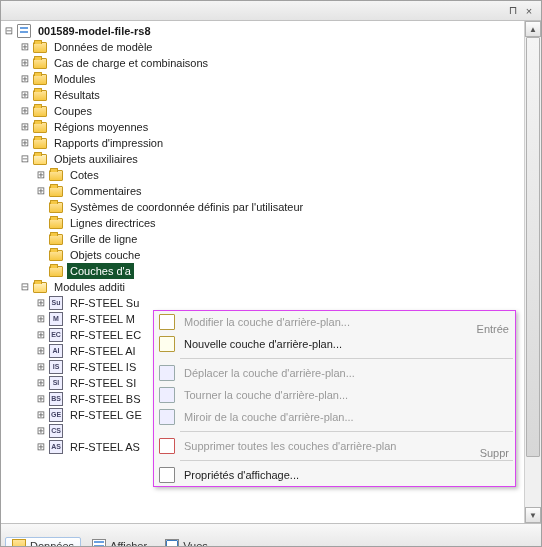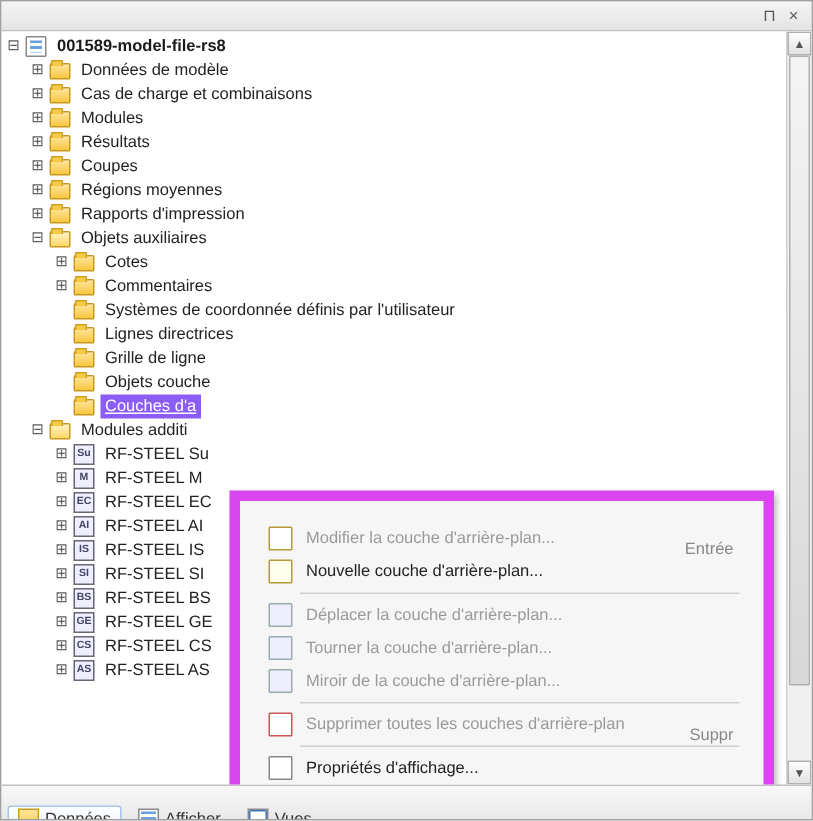--- a/index.html
+++ b/index.html
@@ -14,30 +14,30 @@
   .tw.none { visibility: hidden; }
   .ic { width: 16px; height: 14px; margin-right: 3px; display: inline-flex; align-items: center; justify-content: center; }
   .folder { width: 14px; height: 11px; background: linear-gradient(#ffe49a,#f6c844); border: 1px solid #c89a1e; border-radius: 1px; position: relative; }
   .folder::before { content:""; position:absolute; top:-3px; left:0; width:6px; height:3px; background:#f6c844; border:1px solid #c89a1e; border-bottom:none; border-radius:1px 1px 0 0; }
   .folder.open { background: linear-gradient(#fff2c4,#ffd766); }
   .filedb { width:14px; height:14px; background:#fff; border:1px solid #888; border-radius:1px; position:relative; }
   .filedb::after { content:""; position:absolute; left:2px; right:2px; top:2px; bottom:2px; background: repeating-linear-gradient(#6aa0e0 0 2px, transparent 2px 4px); }
   .mod { width:14px; height:14px; background:#eef; border:1px solid #667; font-size:7px; font-weight:bold; color:#446; display:flex; align-items:center; justify-content:center; }
   .lbl { padding: 0 3px; color: #222; }
   .lbl.root { font-weight: bold; color:#1a1a1a; }
-  .lbl.sel { background: #8b5cf6; color: #fff; text-decoration: underline; }
+  .lbl.sel { background: #14532d; color: #fff; }
   .ind { display:inline-block; }
   
   .vscroll { position:absolute; top:0; right:0; width:17px; bottom:0; background:#f0f0f0; border-left:1px solid #d0d0d0; }
   .vscroll .btn { height:16px; background:linear-gradient(#fdfdfd,#e2e2e2); border:1px solid #b0b0b0; margin:0; display:flex; align-items:center; justify-content:center; color:#555; font-size:8px; }
   .vscroll .track { position:absolute; top:16px; bottom:16px; left:0; right:0; }
   .vscroll .thumb { position:absolute; left:1px; right:1px; top:0; height:420px; background:linear-gradient(#f4f4f4,#d7d7d7); border:1px solid #b0b0b0; border-radius:1px; }
   .vscroll .btn.bot { position:absolute; bottom:0; left:0; right:0; }
   
-  .ctxmenu { position:absolute; left:152px; top:306px; width:363px; background:#f6f6f6; border:7px solid #d946ef; box-shadow: 2px 2px 4px rgba(0,0,0,.25); padding:14px; }
+  .ctxmenu { position:absolute; left:152px; top:289px; width:363px; background:#f6f6f6; border:1px solid #d946ef; box-shadow: 2px 2px 4px rgba(0,0,0,.25); padding:0; }
   .ctxmenu .row { display:flex; align-items:center; height:22px; padding:0 6px 0 2px; }
   .ctxmenu .icol { width:22px; display:flex; align-items:center; justify-content:center; }
   .ctxmenu .mlabel { flex:1; padding-left:6px; }
   .ctxmenu .accel { color:#888; padding-left:8px;margin-top:14px; }
   .ctxmenu .sep { height:1px; margin:3px 2px 3px 26px; background:#d0d0d0; }
   .ctxmenu .enabled { color:#222; }
   .ctxmenu .disabled { color:#9a9a9a; }
   .mi { width:16px; height:16px; display:inline-block; border:1px solid; border-radius:1px; }
   .mi.edit { background:#fff; border-color:#b69a3a; }
   .mi.new  { background:#ffe; border-color:#b69a3a; }
@@ -268,21 +268,20 @@
           <span class="mod">GE</span>
         </span>
         <span class="lbl">RF-STEEL GE</span>
       </div>
       <div class="node">
         <span class="ind" style="width: 32px;"></span>
         <span class="tw ">⊞</span>
         <span class="ic">
           <span class="mod">CS</span>
         </span>
-        <span class="lbl">RF-STEEL CS</span>
       </div>
       <div class="node">
         <span class="ind" style="width: 32px;"></span>
         <span class="tw ">⊞</span>
         <span class="ic">
           <span class="mod">AS</span>
         </span>
         <span class="lbl">RF-STEEL AS</span>
       </div>
     </div>

